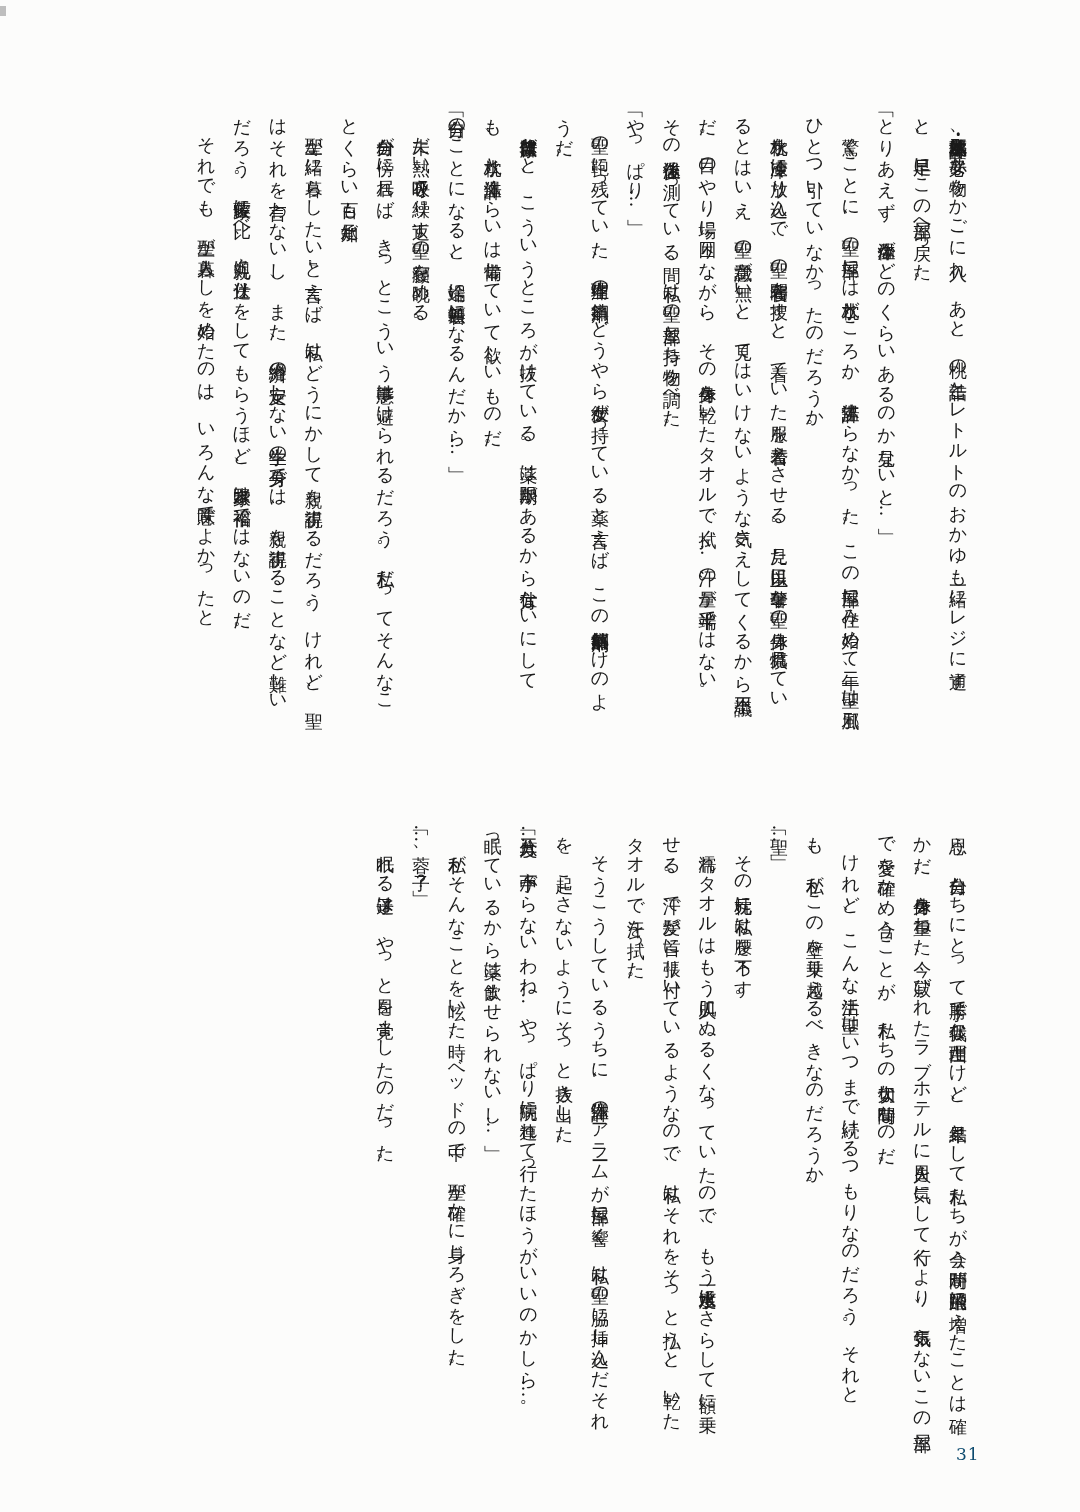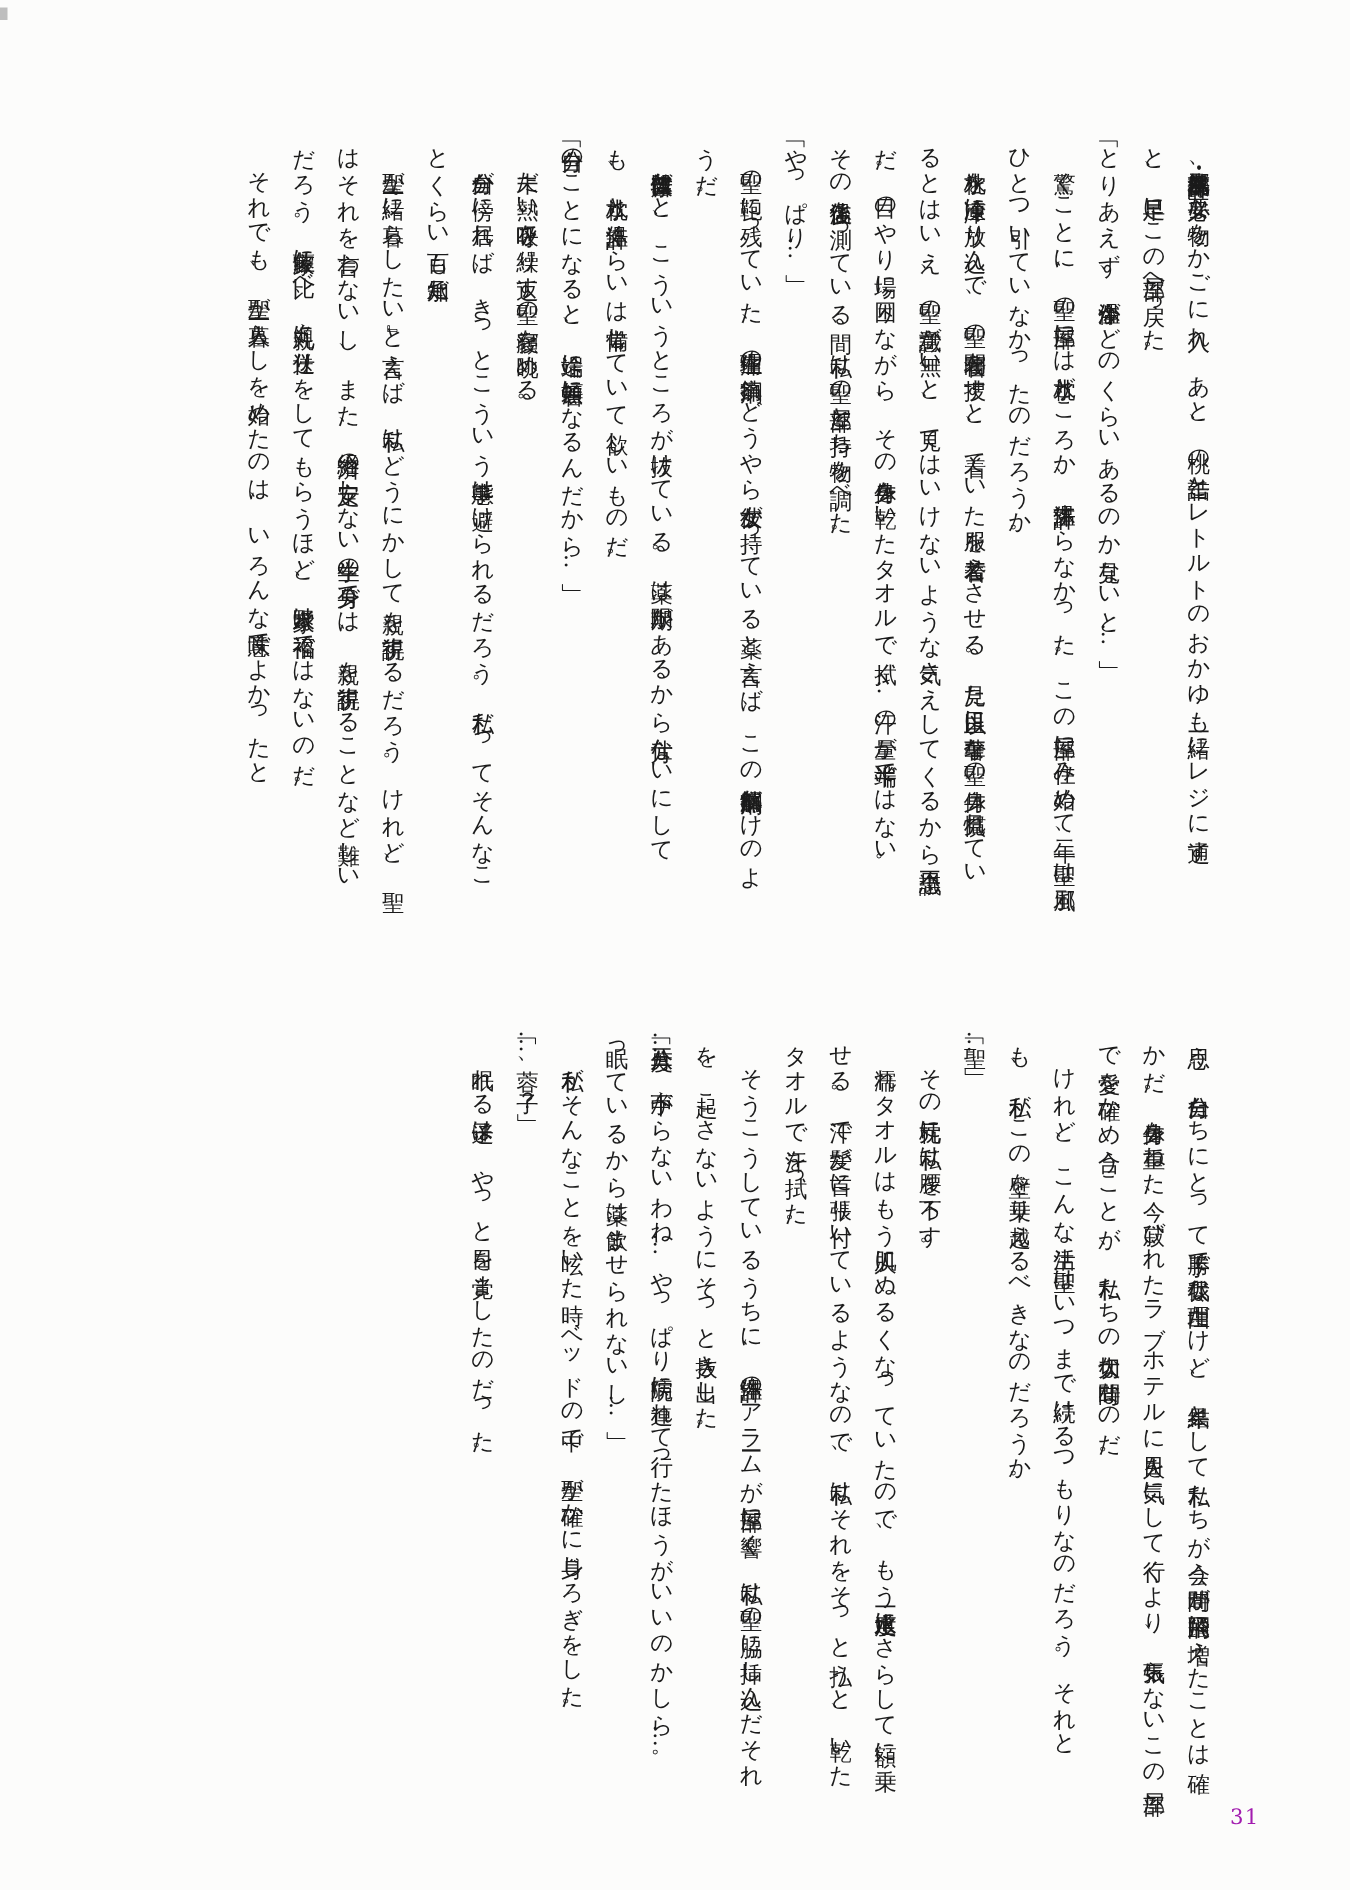--- a/index.html
+++ b/index.html
@@ -32,25 +32,25 @@
     word-break: normal;
     font-kerning: none;
     text-align: start;
   }
   .vtext-top { top: 106px; }
   .vtext-bottom { top: 824px; }
   .para { margin: 0; padding: 0; }
   .para.indent { text-indent: 1em; }
   .page-number {
     position: absolute;
-    left: 984px;
+    left: 956px;
     top: 1444px;
     font-size: 17px;
     letter-spacing: 1px;
-    color: #a21caf;
+    color: #0c4a6e;
   }
   .scan-artifact {
     position: absolute;
     left: 0;
     top: 6px;
     width: 6px;
     height: 10px;
     background: #9c9c9c;
     opacity: 0.65;
   }

